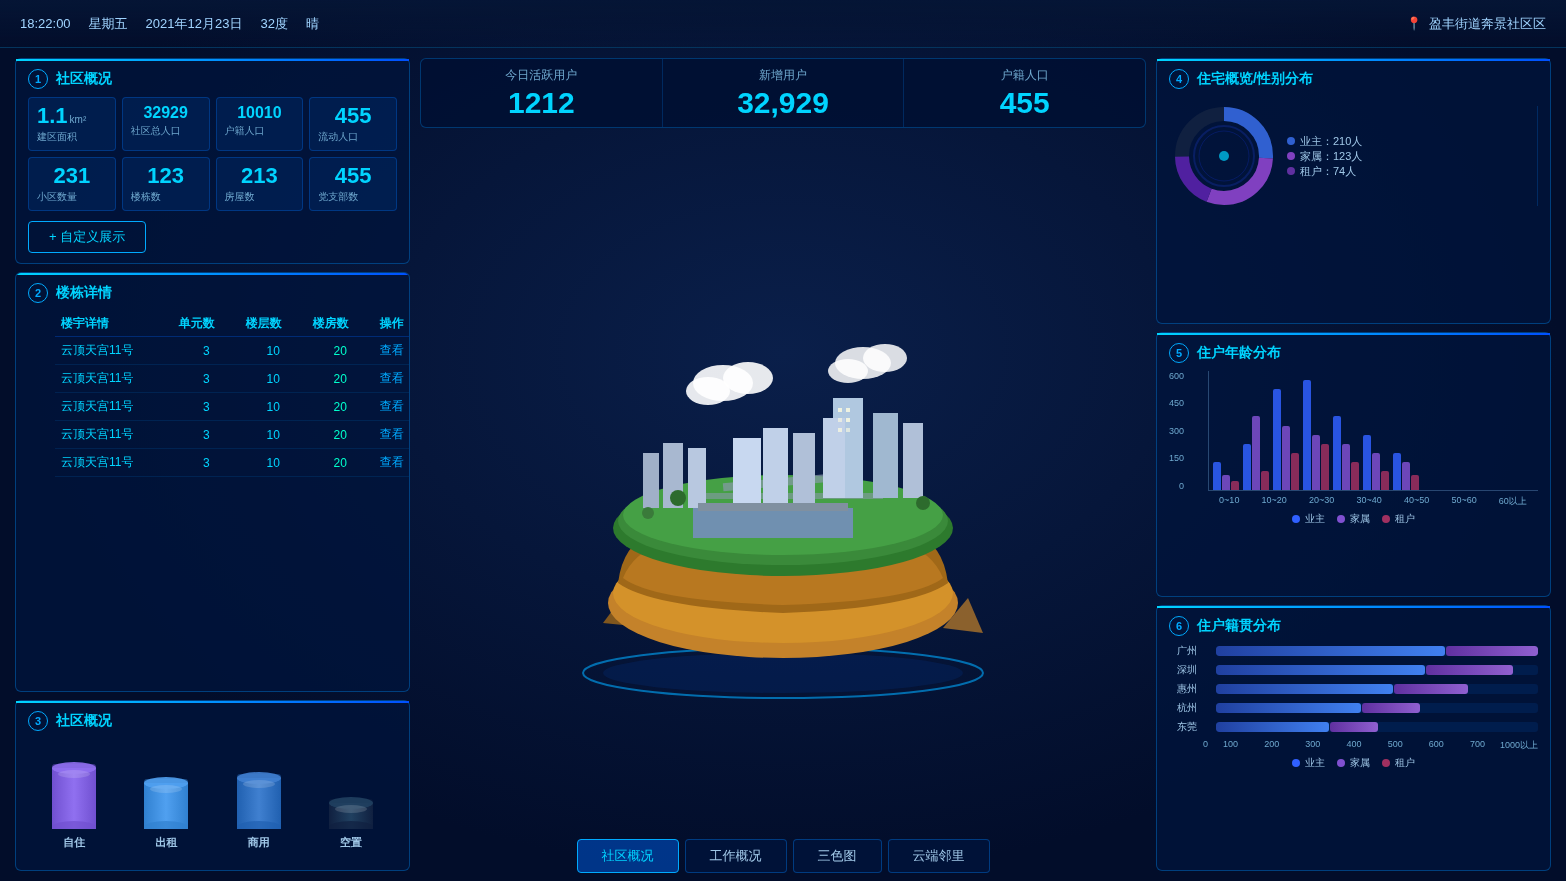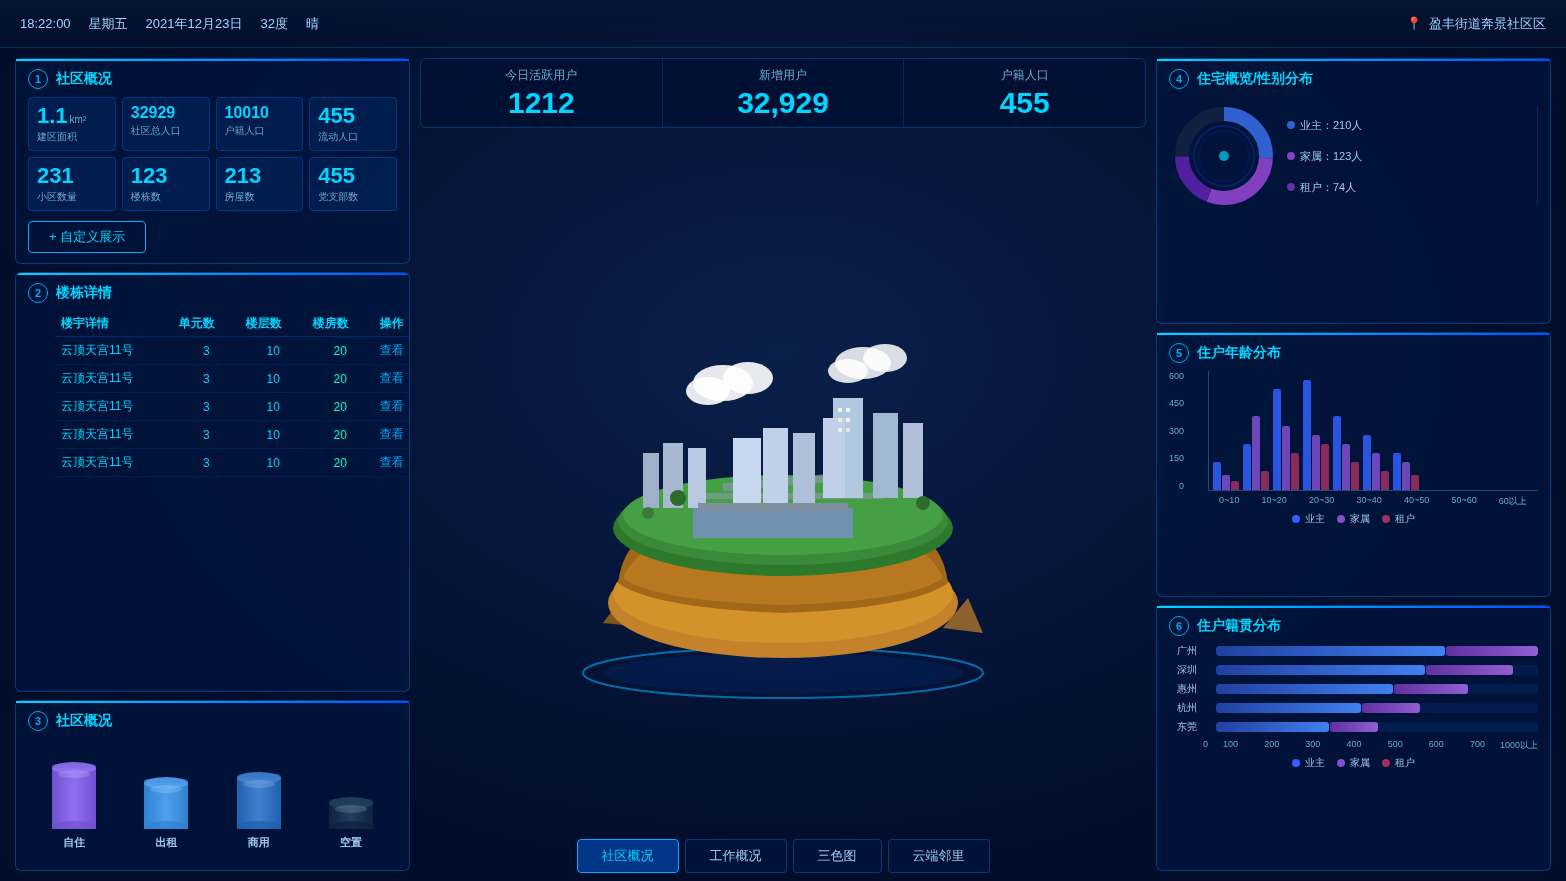--- a/index.html
+++ b/index.html
@@ -139,20 +139,21 @@
       background: rgba(0,40,100,0.5);
       border: 1px solid rgba(0,120,255,0.3);
       border-radius: 4px;
       padding: 6px 8px;
     }
     .stat-value {
       font-size: 22px;
       font-weight: bold;
       color: #00d4ff;
       line-height: 1.1;
+      text-align: center;
     }
     .stat-value.small { font-size: 16px; }
     .stat-label {
       font-size: 10px;
       color: #6ea8ce;
       margin-top: 2px;
     }
     .stat-unit {
       font-size: 10px;
       color: #6ea8ce;
@@ -230,21 +231,21 @@
     }
     .model-placeholder {
       width: 520px;
       height: 480px;
       position: relative;
     }
     .donut-legend {
       font-size: 11px;
       display: flex;
       flex-direction: column;
-      gap: 16px;
+      gap: 0;
     }
     .legend-item {
       display: flex;
       align-items: center;
       gap: 5px;
     }
     .legend-dot {
       width: 8px; height: 8px;
       border-radius: 50%;
     }

